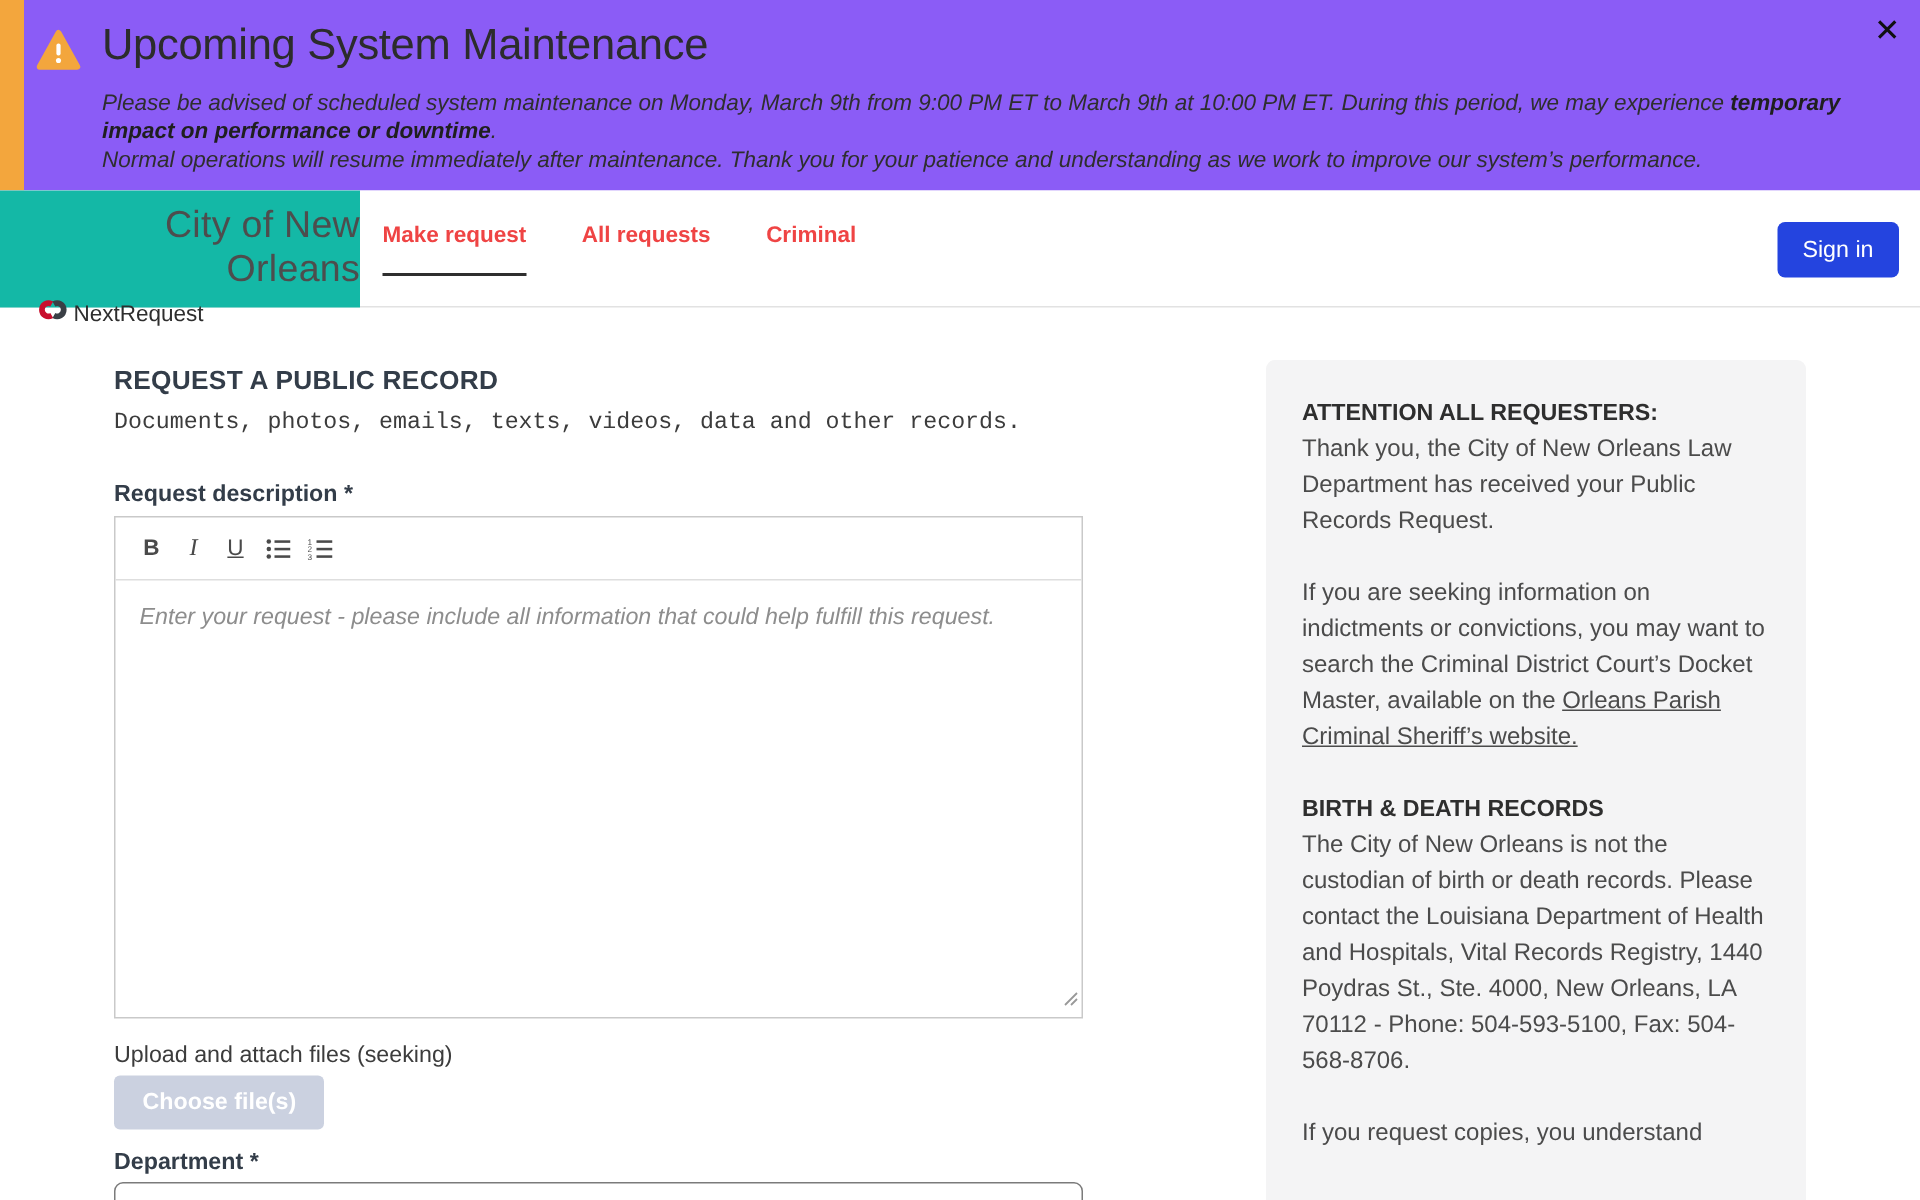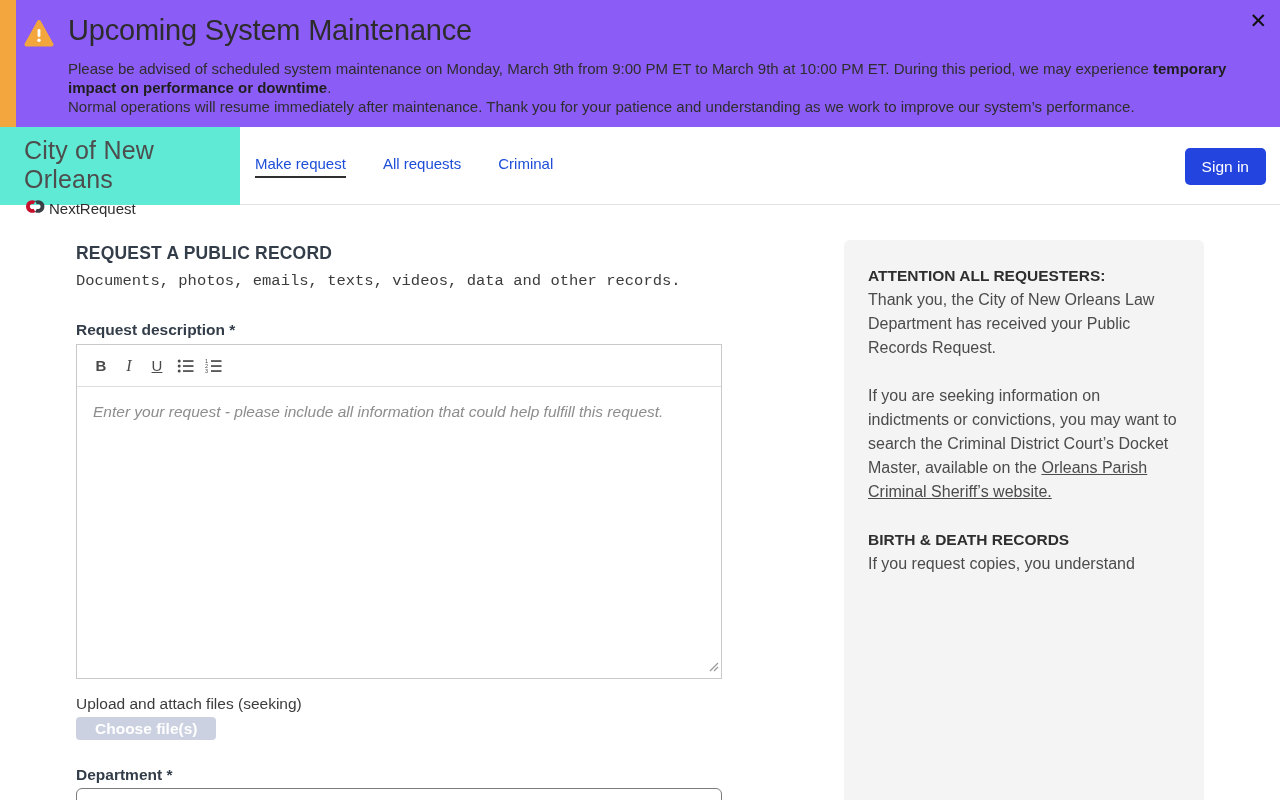--- a/index.html
+++ b/index.html
@@ -8,35 +8,35 @@
 
   
   .banner { position:absolute; left:0; top:0; width:1280px; height:127px; background:#8b5cf6; }
   .banner-stripe { position:absolute; left:0; top:0; width:16px; height:127px; background:#F3A63D; }
   .warning-icon { position:absolute; left:24px; top:19px; width:30px; height:30px; }
   .banner-title { position:absolute; left:68px; top:14px; font-size:29px; font-weight:400;
     color:#2c2c2c; letter-spacing:-0.2px; }
   .banner-close { position:absolute; right:13px; top:10px; font-size:21px; font-weight:700;
     color:#101010; cursor:pointer; line-height:1; }
   .banner-body { position:absolute; left:68px; top:59px; width:1182px; font-size:15px;
-    line-height:19px; color:#2e2e2e; }
+    line-height:19px; color:#2e2e2e;font-style:italic; }
   .banner-body p { margin:0; }
   .banner-body strong { font-weight:700; color:#1f1f1f; }
 
   
   .header { position:absolute; left:0; top:127px; width:1280px; height:78px; background:#fff;
     border-bottom:1px solid #e2e2e2; }
-  .logo-block { position:absolute; left:0; top:0; width:240px; height:78px; background:#5eead4;
-    padding:9px 0 0 24px; }
+  .logo-block { position:absolute; left:0; top:0; width:240px; height:78px; background:#14b8a6;
+    padding:9px 0 0 24px;text-align:right; }
   .org-name { font-size:25px; font-weight:300; color:#4d4d4d; letter-spacing:0.2px; }
   .product-row { margin-top:5px; display:flex; align-items:center; gap:4px; }
   .product-name { font-size:15px; color:#2e2e2e; }
   .nav { position:absolute; left:255px; top:0; height:78px; display:flex; align-items:center; gap:37px; }
-  .nav-item { font-size:15px; color:#1d4ed8; padding-bottom:4px; border-bottom:2px solid transparent;
-    cursor:pointer; text-decoration:none; }
+  .nav-item { font-size:15px; color:#ef4444; padding-bottom:17px; border-bottom:2px solid transparent;
+    cursor:pointer; text-decoration:none;font-weight:bold; }
   .nav-item.active { border-bottom-color:#2f2f2f; }
   .signin-btn { position:absolute; right:14px; top:21px; height:37px; padding:0 17px;
     background:#2444DF; color:#fff; font-size:15.5px; border:none; border-radius:5px;
     display:flex; align-items:center; cursor:pointer; }
 
   
   .main-title { position:absolute; left:76px; top:243px; font-size:17.5px; font-weight:700;
     color:#333D49; letter-spacing:0.2px; }
   .main-subtitle { position:absolute; left:76px; top:272px; font-size:15.5px; color:#3c3c3c;font-family:Liberation Mono, monospace; }
   .desc-label { position:absolute; left:76px; top:321px; font-size:15.5px; font-weight:700; color:#333D49; }
@@ -47,21 +47,21 @@
   .tb-btn { width:28px; height:28px; display:flex; align-items:center; justify-content:center;
     color:#4a4a4a; font-size:15px; cursor:pointer; background:none; border:none; }
   .tb-bold { font-weight:700; }
   .tb-italic { font-style:italic; font-family:"Liberation Serif","DejaVu Serif",serif; font-size:16px; }
   .tb-underline { text-decoration:underline; }
   .editor-body { padding:16px; }
   .placeholder { font-style:italic; font-size:15.5px; color:#8d8d8d; }
   .resize-handle { position:absolute; right:2px; bottom:2px; cursor:nwse-resize; }
 
   .upload-label { position:absolute; left:76px; top:695px; font-size:15.5px; color:#3c3c3c; }
-  .choose-btn { position:absolute; left:76px; top:717px; height:23px; padding:0 19px;
+  .choose-btn { position:absolute; left:76px; top:717px; height:36px; padding:0 19px;
     background:#cbd1e0; color:#fff; font-size:15.5px; font-weight:700; border:none;
     border-radius:4px; display:flex; align-items:center; cursor:pointer; }
   .dept-label { position:absolute; left:76px; top:766px; font-size:15.5px; font-weight:700; color:#333D49; }
   .dept-select { position:absolute; left:76px; top:788px; width:646px; height:44px;
     border:1px solid #7b7b7b; border-radius:6px; background:#fff; appearance:none; }
 
   
   .sidebar { position:absolute; left:844px; top:240px; width:360px; height:640px;
     background:#f4f4f5; border-radius:6px; padding:24px; }
   .sb-heading { font-size:15.5px; font-weight:700; color:#2e2e2e; margin:0; line-height:24px; }
@@ -153,14 +153,15 @@
 <div class="upload-label">Upload and attach files (seeking)</div>
 <button class="choose-btn">Choose file(s)</button>
 <div class="dept-label">Department *</div>
 <div class="dept-select"></div>
 
 <div class="sidebar">
   <h3 class="sb-heading">ATTENTION ALL REQUESTERS:</h3>
   <p class="sb-para">Thank you, the City of New Orleans Law Department has received your Public Records Request.</p>
   <p class="sb-para"><span>If you are seeking information on indictments or convictions, you may want to search the Criminal District Court’s Docket Master, available on the </span><a class="sb-link">Orleans Parish Criminal Sheriff’s website.</a></p>
   <h3 class="sb-heading">BIRTH &amp; DEATH RECORDS</h3>
+  <p class="sb-para">The City of New Orleans is not the custodian of birth or death records. Please contact the Louisiana Department of Health and Hospitals, Vital Records Registry, 1440 Poydras St., Ste. 4000, New Orleans, LA 70112 - Phone: 504-593-5100, Fax: 504-568-8706.</p>
   <p class="sb-para last">If you request copies, you understand</p>
 </div>
 
 </body></html>

